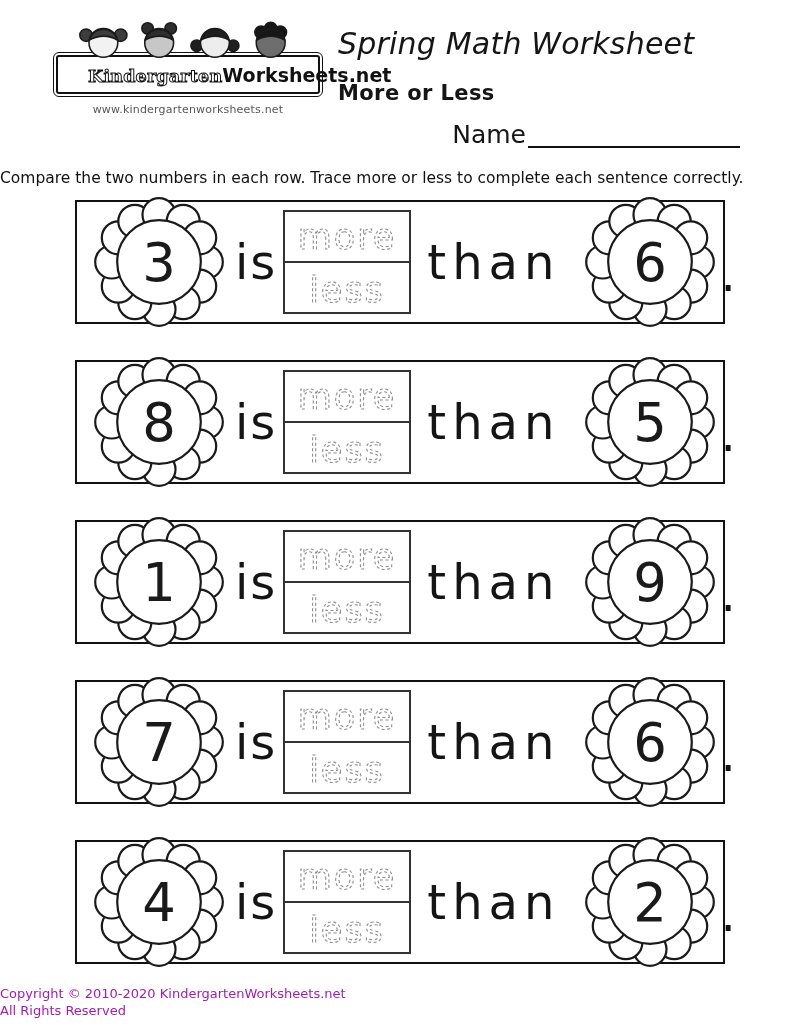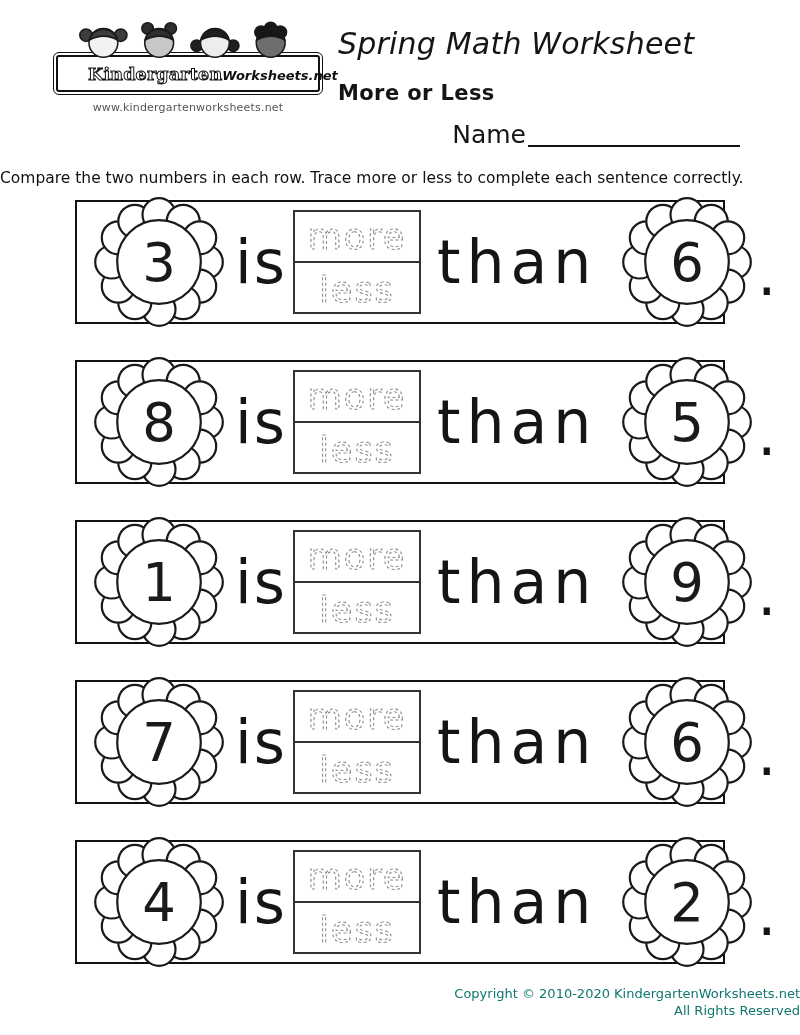--- a/index.html
+++ b/index.html
@@ -34,31 +34,30 @@
     font-weight: 700;
     font-size: 17.5px;
     color: #fff;
     -webkit-text-stroke: 1px #111;
     letter-spacing: 0.2px;
     margin-left: 26px;
   }
   .logo-worksheets {
     font-family: "DejaVu Sans", sans-serif;
     font-weight: 700;
-    font-size: 13px;
+    font-size: 19px;
     color: #111;
-    font-style: italic;
   }
   .logo-url { margin-top: 9px; color: #555; font-size: 11px; letter-spacing: 0.2px; }
 
   .title-block { position: absolute; left: 338px; top: 26px; }
   .title { font-size: 30px; font-weight: 500; letter-spacing: 0.2px; font-style: italic; }
   .subtitle { font-size: 21px; font-weight: 700; margin-top: 20px; letter-spacing: 0.4px; }
 
-  .name-row { position: absolute; right: 60px; top: 120px; display: flex; align-items: flex-start; }
+  .name-row { position: absolute; right: 60px; top: 120px; display: flex; align-items: center; }
   .name-label { font-size: 25px; }
   .name-line { display: inline-block; width: 212px; height: 27px; border-bottom: 2px solid #111; margin-left: 2px; }
 
   .instructions {
     position: absolute; top: 169px; left: 0; width: 100%;
     text-align: left; font-size: 15.5px; color: #111;
   }
 
   
   .rows { position: relative; }
@@ -71,41 +70,41 @@
   .flower { width: 132px; height: 132px; flex: 0 0 auto; }
   .flower-left { margin-left: 16px; }
   .flower-right { margin-left: 6px; }
   .flower svg { width: 100%; height: 100%; display: block; overflow: visible; }
   .flower-num {
     font-family: "DejaVu Sans", sans-serif;
     font-size: 48px;
     fill: #1a1a1a;
     text-anchor: middle;
   }
-  .word { font-size: 60px; color: #151515; text-align: center; }
+  .word { font-size: 48px; color: #151515; text-align: center; }
   .is-word { margin: 0 6px 0 10px; letter-spacing: 2px; }
   .than-word { margin: 0 18px 0 16px; letter-spacing: 6px; }
   .period-word { margin-left: 4px; transform: translateY(12px); }
 
   .trace-svg { width: 128px; height: 104px; flex: 0 0 auto; }
   .trace-rect { fill: none; stroke: #333; stroke-width: 2; }
   .trace-line { stroke: #333; stroke-width: 2; }
   .trace-text {
     fill: none;
     stroke: #8f8f8f;
     stroke-width: 1.1;
     stroke-dasharray: 3 2.5;
     font-family: "DejaVu Sans", sans-serif;
     font-size: 35px;
     letter-spacing: 2px;
     text-anchor: middle;
   }
 
   
-  .footer { margin-top: -14px; text-align: right; font-size: 13px; color: #0f766e; line-height: 1.3; }
+  .footer { margin-top: -14px; text-align: left; font-size: 13px; color: #a21caf; line-height: 1.3; }
 
   .defs-holder { position: absolute; width: 0; height: 0; overflow: hidden; }
 </style>
 </head>
 <body>
 
 <svg class="defs-holder" aria-hidden="true">
   <defs>
     <g id="flower-shape">
       <g fill="#fff" stroke="#1a1a1a" stroke-width="2">

